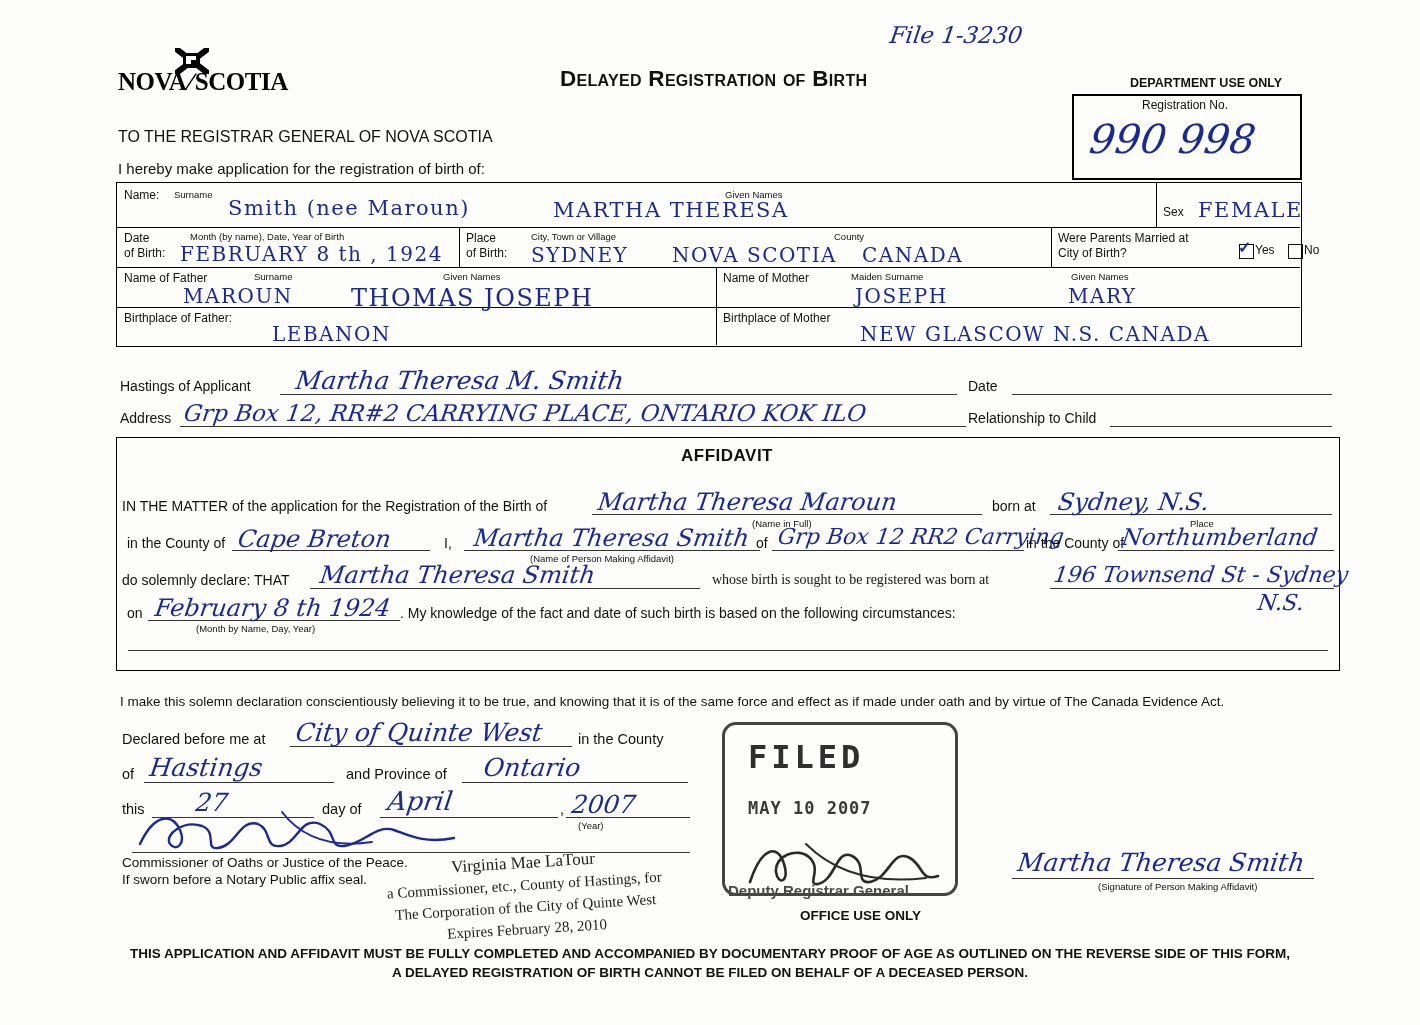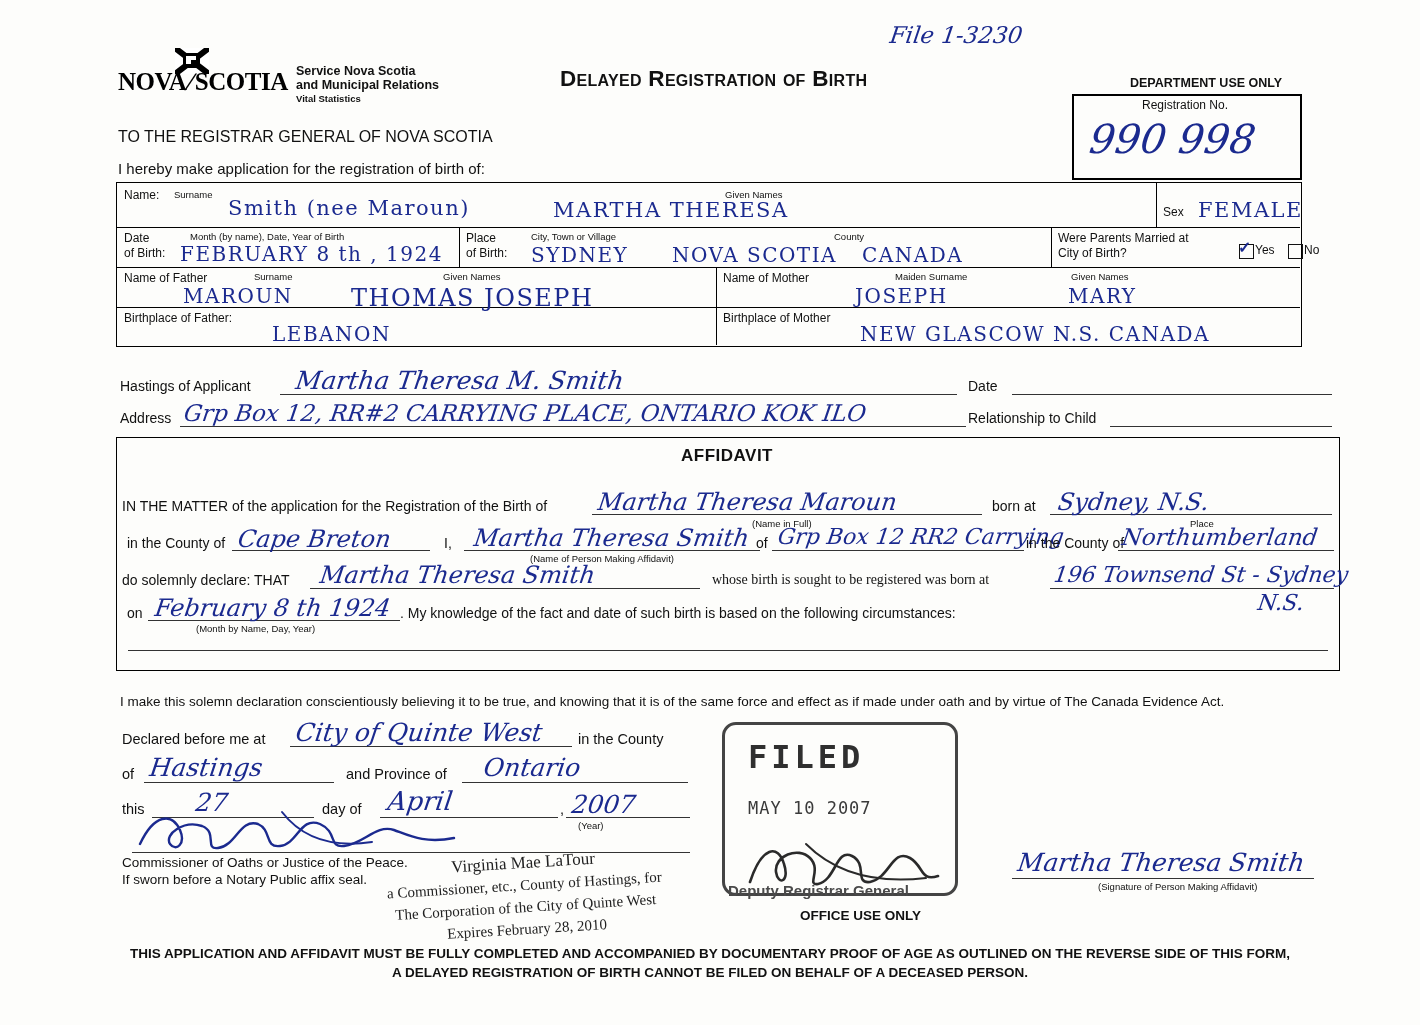--- a/index.html
+++ b/index.html
@@ -74,21 +74,21 @@
   #affidavit-title{position:absolute;left:116px;top:446px;width:1222px;text-align:center;font-weight:bold;font-size:17px;letter-spacing:.5px;}
   .ulline{position:absolute;border-bottom:1px solid #333;height:0;}
 
   
   #filed-stamp{
     position:absolute;left:722px;top:722px;width:230px;height:168px;
     border:3px solid #444;border-radius:14px;
     color:#333;
   }
   #filed-text{position:absolute;left:748px;top:738px;font-family:"DejaVu Sans Mono",monospace;font-weight:bold;font-size:32px;letter-spacing:4px;color:#2f2f2f;}
-  #filed-date{position:absolute;left:748px;top:798px;font-family:"DejaVu Sans Mono",monospace;font-weight:normal;font-size:17px;letter-spacing:1px;color:#3a3a3a;}
+  #filed-date{position:absolute;left:748px;top:798px;font-family:"DejaVu Sans Mono",monospace;font-weight:bold;font-size:17px;letter-spacing:1px;color:#3a3a3a;}
   #deputy-reg{position:absolute;left:728px;top:882px;font-family:"Liberation Sans",sans-serif;font-weight:bold;font-size:15px;color:#4a4a4a;}
   #office-use{position:absolute;left:800px;top:908px;font-weight:bold;font-size:13.5px;}
 
   
   #notary{position:absolute;left:330px;top:852px;width:390px;font-size:15px;line-height:22px;color:#222;transform:rotate(-3.5deg);text-align:center;font-family:"Liberation Serif",serif;}
 
   
   #notice{position:absolute;left:0;top:944px;width:1420px;text-align:center;font-weight:bold;font-size:13.5px;line-height:19px;}
 
   
@@ -108,25 +108,20 @@
   <svg id="logo-flag" viewBox="0 0 34 26">
     <rect x="0" y="0" width="34" height="26" fill="#fff"></rect>
     <path d="M0 0 L34 26 M34 0 L0 26" stroke="#000" stroke-width="6"></path>
     <rect x="8" y="5" width="17" height="15" fill="#000"></rect>
     <path d="M11 8 L21 8 L21 12 L16 12 L16 16 L11 16 Z" fill="#fff"></path>
   </svg>
   <div id="ns-wordmark">
     <span>NOVA</span><span class="slash">/</span><span>SCOTIA</span>
   </div>
 
-  <div id="dept-line">
-    <div>Service Nova Scotia</div>
-    <div>and Municipal Relations</div>
-    <div class="vs">Vital Statistics</div>
-  </div>
 
   <div id="doc-title">Delayed Registration of Birth</div>
 
   <div id="dept-use-label">DEPARTMENT USE ONLY</div>
   <div id="reg-box"></div>
   <div id="reg-no-label">Registration No.</div>
   <div id="reg-no-value" class="cursive">990 998</div>
 
   <div id="addressee">TO THE REGISTRAR GENERAL OF NOVA  SCOTIA</div>
   <div id="intro-line">I hereby make application for the registration of birth of:</div>
@@ -171,21 +166,21 @@
   <div class="cbox" style="left:1288px;top:244px;"></div>
   <div class="abs lbl" style="left:1304px;top:243px;">No</div>
 
   <div class="abs lbl" style="left:124px;top:271px;">Name of Father</div>
   <div class="abs lbl-sm" style="left:254px;top:271px;">Surname</div>
   <div class="abs hwp" style="left:183px;top:284px;font-size:20px;">MAROUN</div>
   <div class="abs lbl-sm" style="left:443px;top:271px;">Given Names</div>
   <div class="abs hwp" style="left:351px;top:284px;font-size:24px;">THOMAS JOSEPH</div>
 
   <div class="abs lbl" style="left:723px;top:271px;">Name of Mother</div>
-  <div class="abs lbl-sm" style="left:895px;top:271px;">Maiden Surname</div>
+  <div class="abs lbl-sm" style="left:851px;top:271px;">Maiden Surname</div>
   <div class="abs hwp" style="left:855px;top:284px;font-size:20px;">JOSEPH</div>
   <div class="abs lbl-sm" style="left:1071px;top:271px;">Given Names</div>
   <div class="abs hwp" style="left:1068px;top:284px;font-size:20px;">MARY</div>
 
   <div class="abs lbl" style="left:124px;top:311px;">Birthplace of Father:</div>
   <div class="abs hwp" style="left:272px;top:322px;font-size:20px;">LEBANON</div>
   <div class="abs lbl" style="left:723px;top:311px;">Birthplace of Mother</div>
   <div class="abs hwp" style="left:860px;top:322px;font-size:20px;">NEW GLASCOW      N.S. CANADA</div>
 
   <div class="abs lbl" style="left:120px;top:378px;font-size:14px;">Hastings of Applicant</div>

